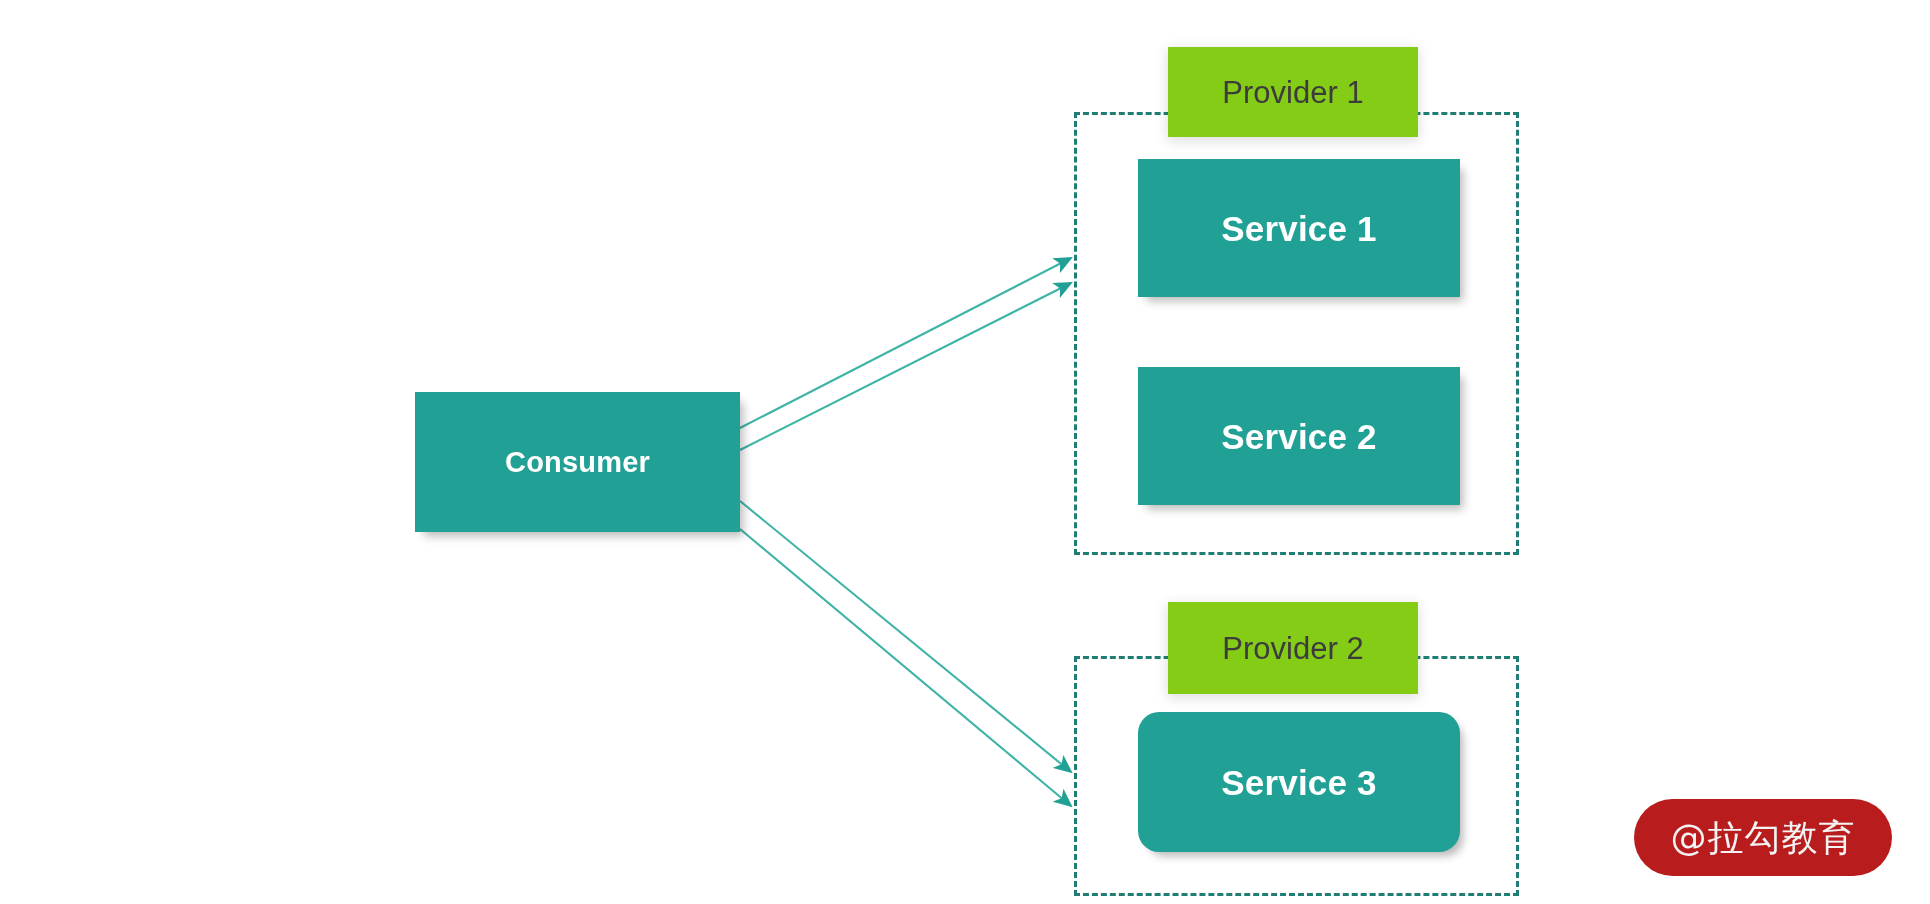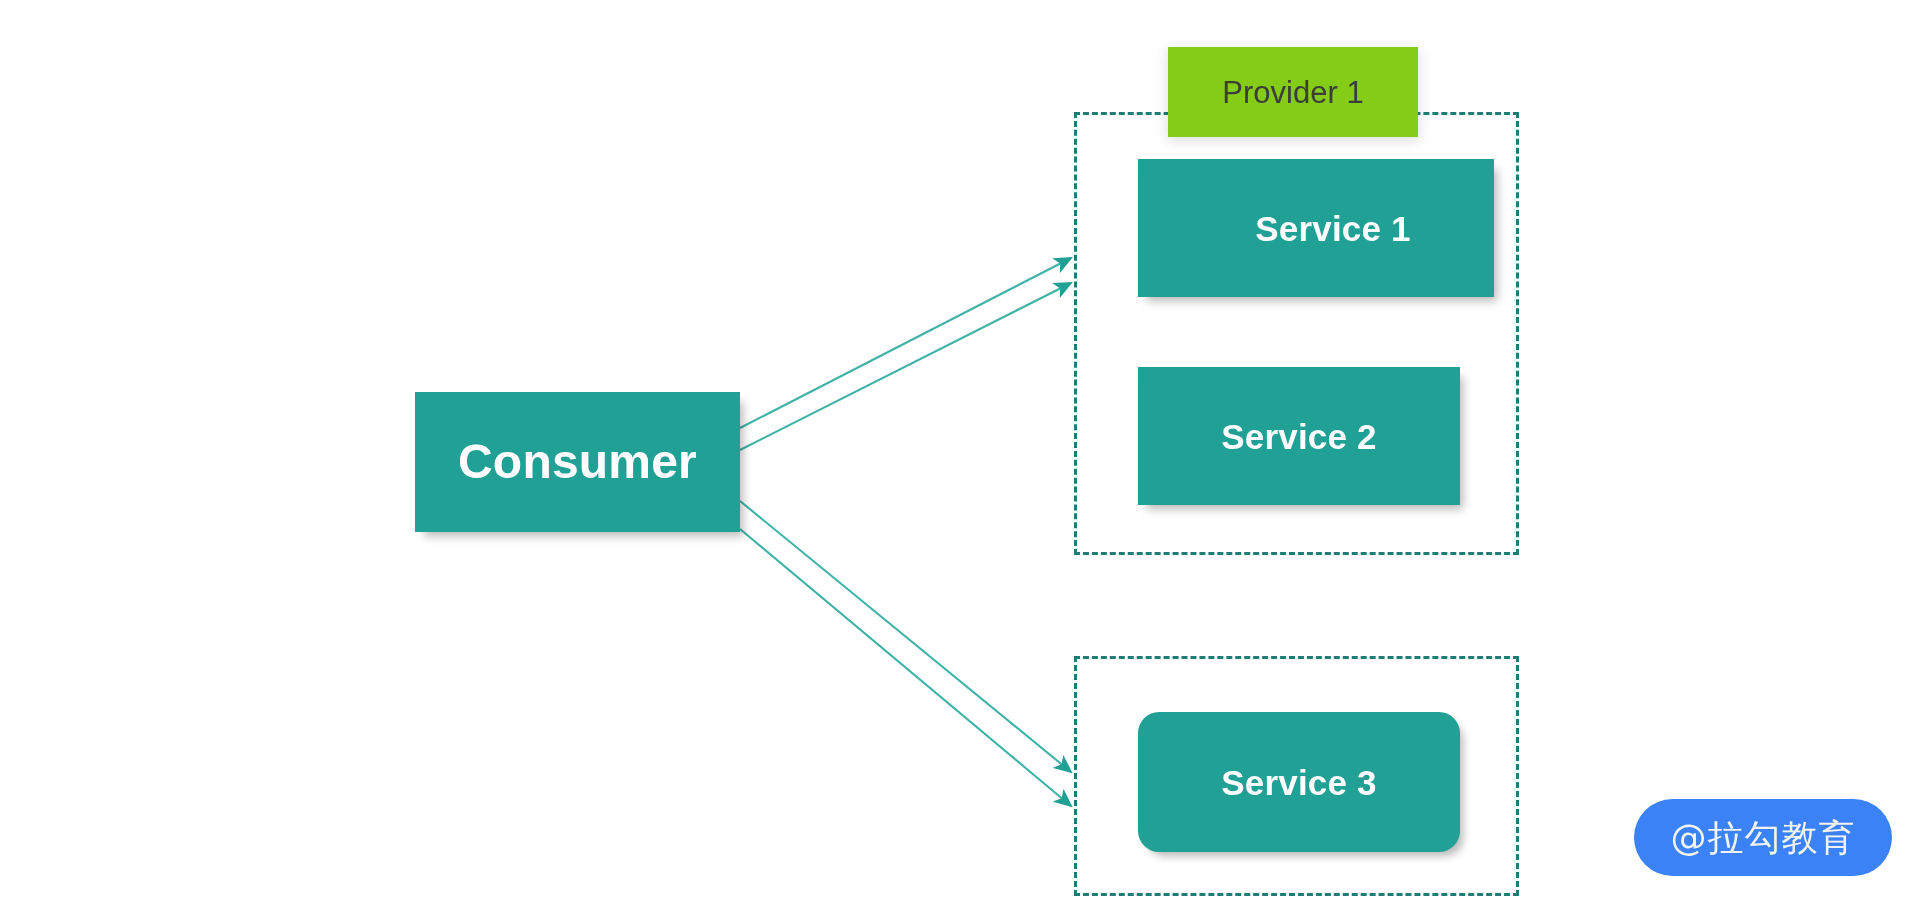--- a/index.html
+++ b/index.html
@@ -40,23 +40,23 @@
   .node-label {
     color: #ffffff;
     font-size: 35px;
     font-weight: 600;
     letter-spacing: 0.2px;
     line-height: 1;
     white-space: nowrap;
   }
 
   #consumer-node { left: 415px; top: 392px; width: 325px; height: 140px; }
-  #consumer-node .node-label { font-size: 48px; }
+  #consumer-node .node-label { font-size: 29px; }
 
-  #service-1-node { left: 1138px; top: 159px; width: 322px; height: 138px; padding-left: 34px; }
+  #service-1-node { left: 1138px; top: 159px; width: 322px; height: 138px; }
   #service-2-node { left: 1138px; top: 367px; width: 322px; height: 138px; }
   #service-3-node { left: 1138px; top: 712px; width: 322px; height: 140px; border-radius: 21px; }
 
   
   .group-frame {
     position: absolute;
     border: 3px dashed #1f7d75;
     box-sizing: border-box;
     background: transparent;
   }
@@ -83,21 +83,21 @@
   #provider-2-label { left: 1168px; top: 602px; width: 250px; height: 92px; }
 
   
   #watermark {
     position: absolute;
     left: 1634px;
     top: 799px;
     width: 258px;
     height: 77px;
     border-radius: 39px;
-    background: #3b82f6;
+    background: #b91c1c;
     display: flex;
     align-items: center;
     justify-content: center;
   }
   #watermark .wm-text {
     color: #f3f3f3;
     font-size: 36px;
     letter-spacing: 1px;
     line-height: 1;
     white-space: nowrap;
@@ -136,18 +136,21 @@
   <div class="node" id="service-2-node">
     <span class="node-label">Service 2</span>
   </div>
   <div class="node" id="service-3-node">
     <span class="node-label">Service 3</span>
   </div>
 
   <div class="group-label" id="provider-1-label">
     <span class="group-label-text">Provider 1</span>
   </div>
+  <div class="group-label" id="provider-2-label">
+    <span class="group-label-text">Provider 2</span>
+  </div>
 
   <div id="watermark">
     <span class="wm-text">@拉勾教育</span>
   </div>
 
 </div>
 
 </body></html>

